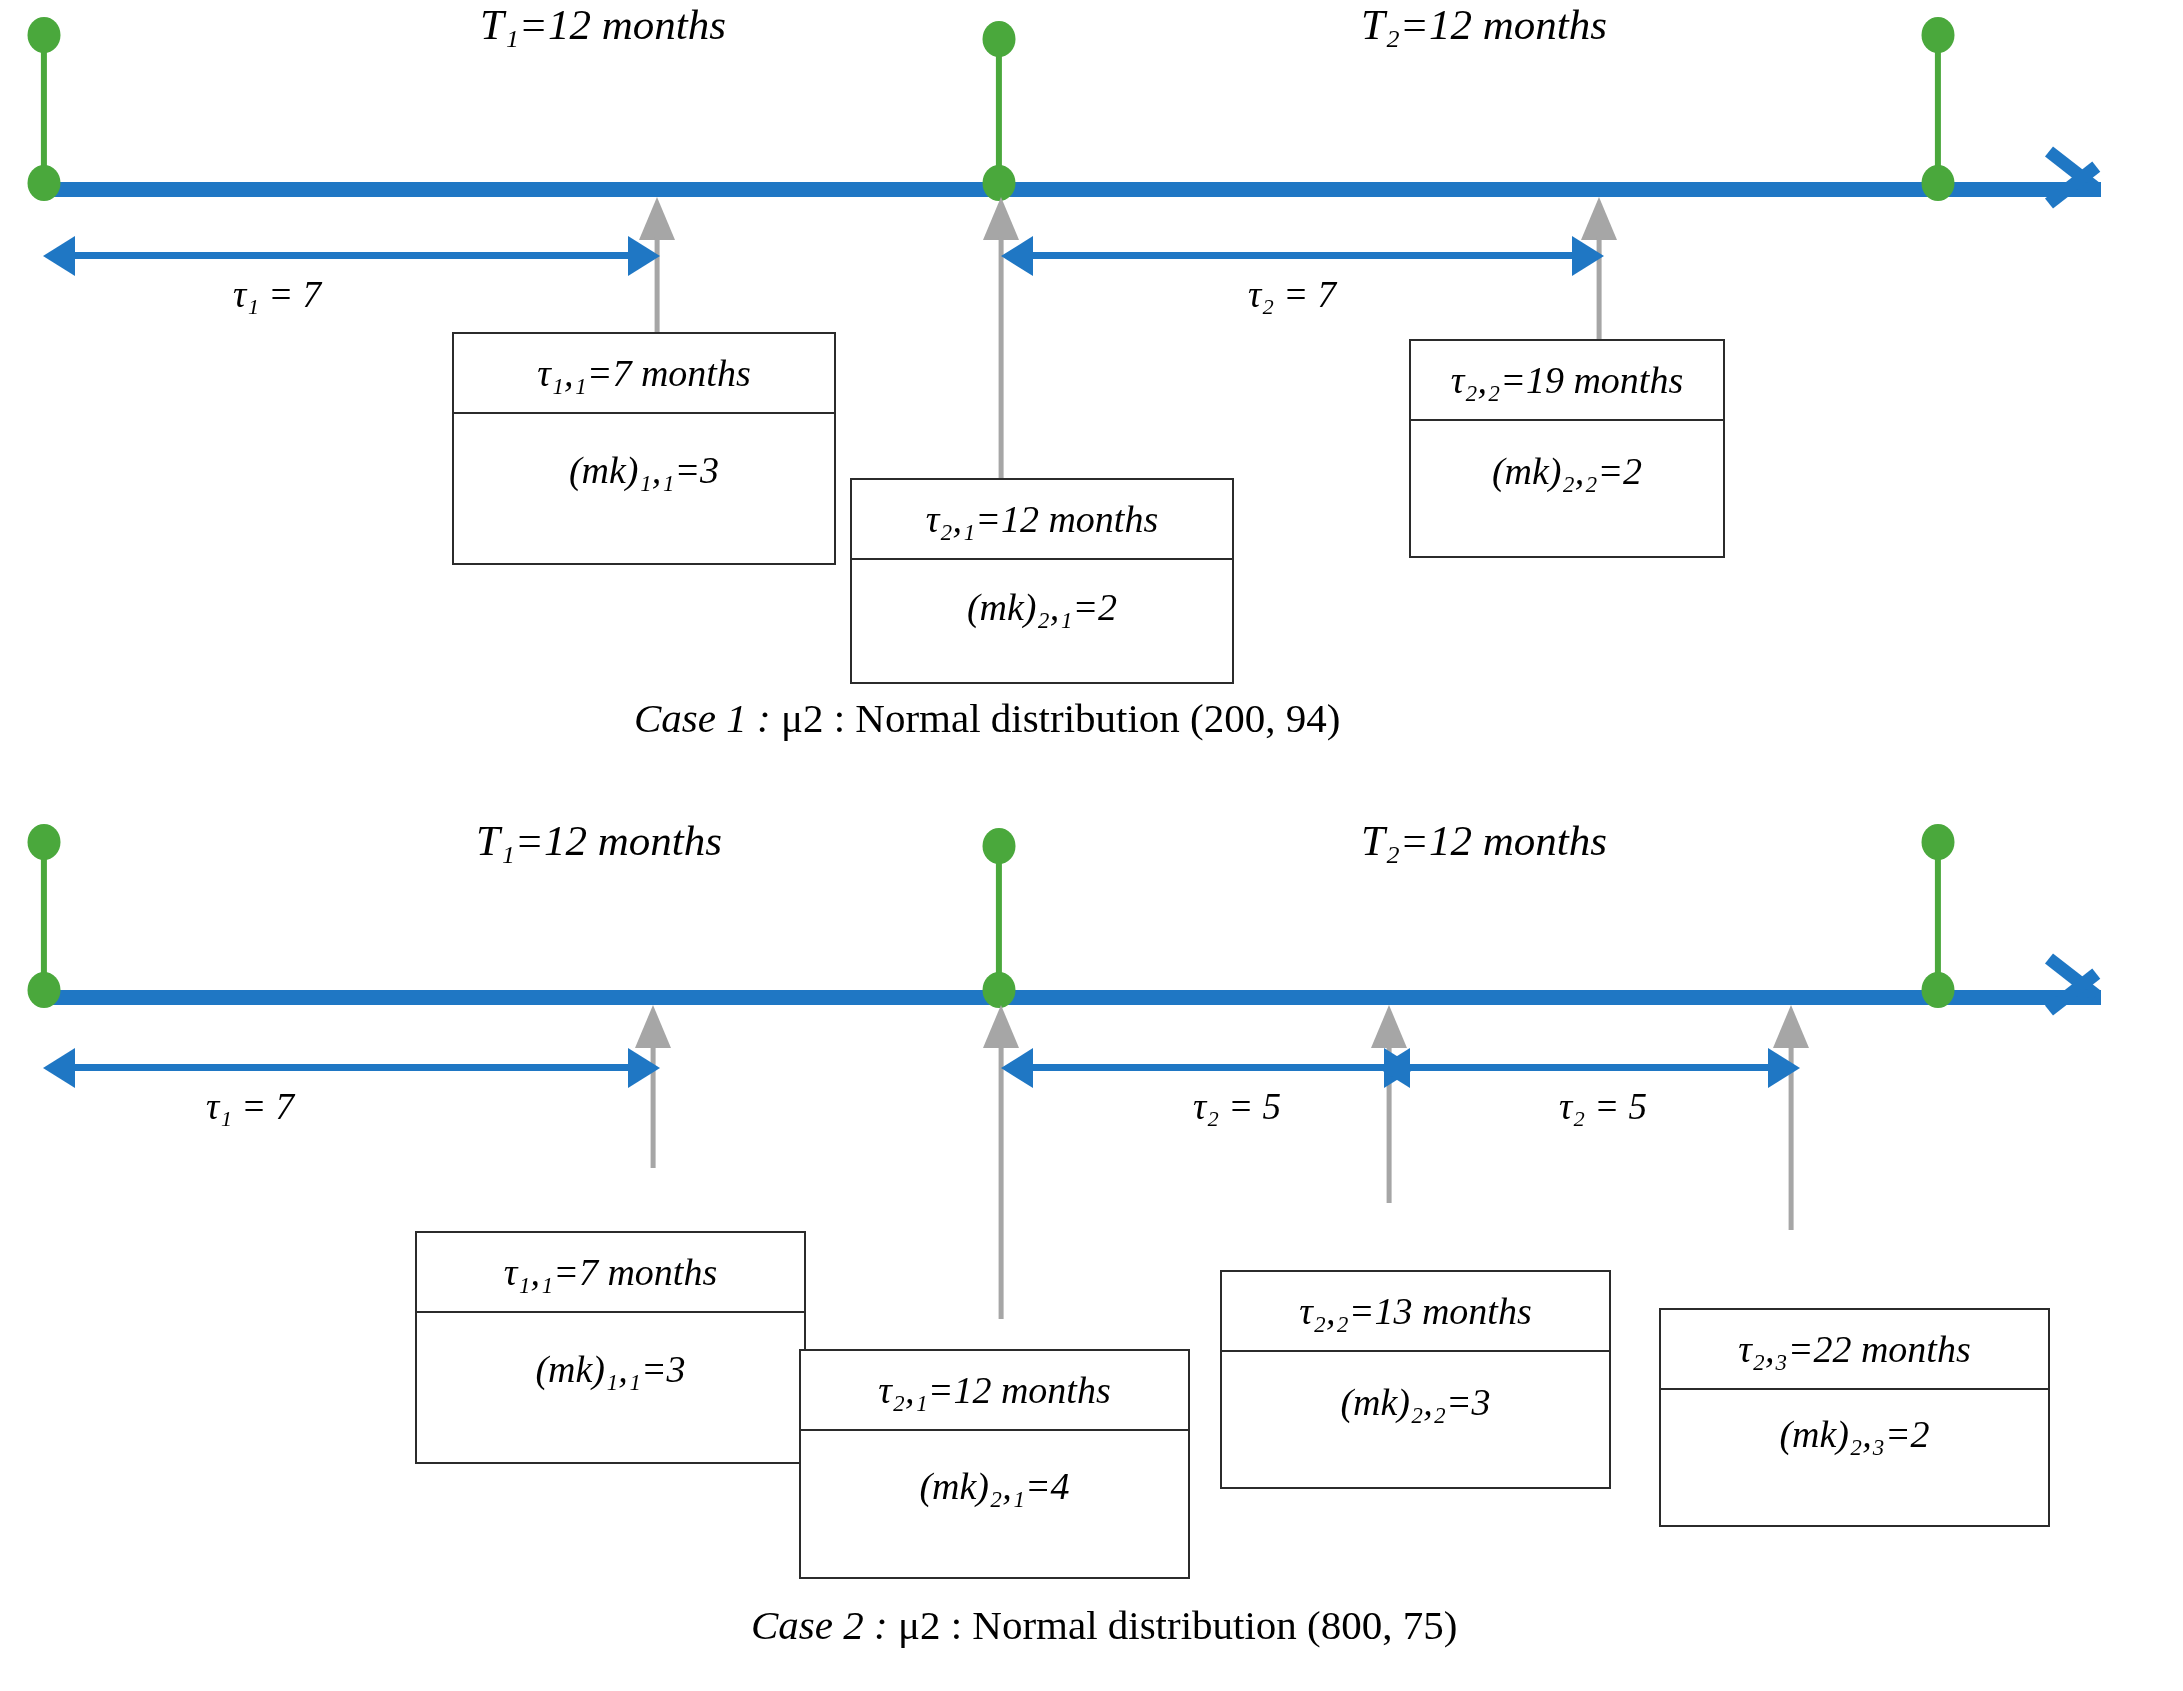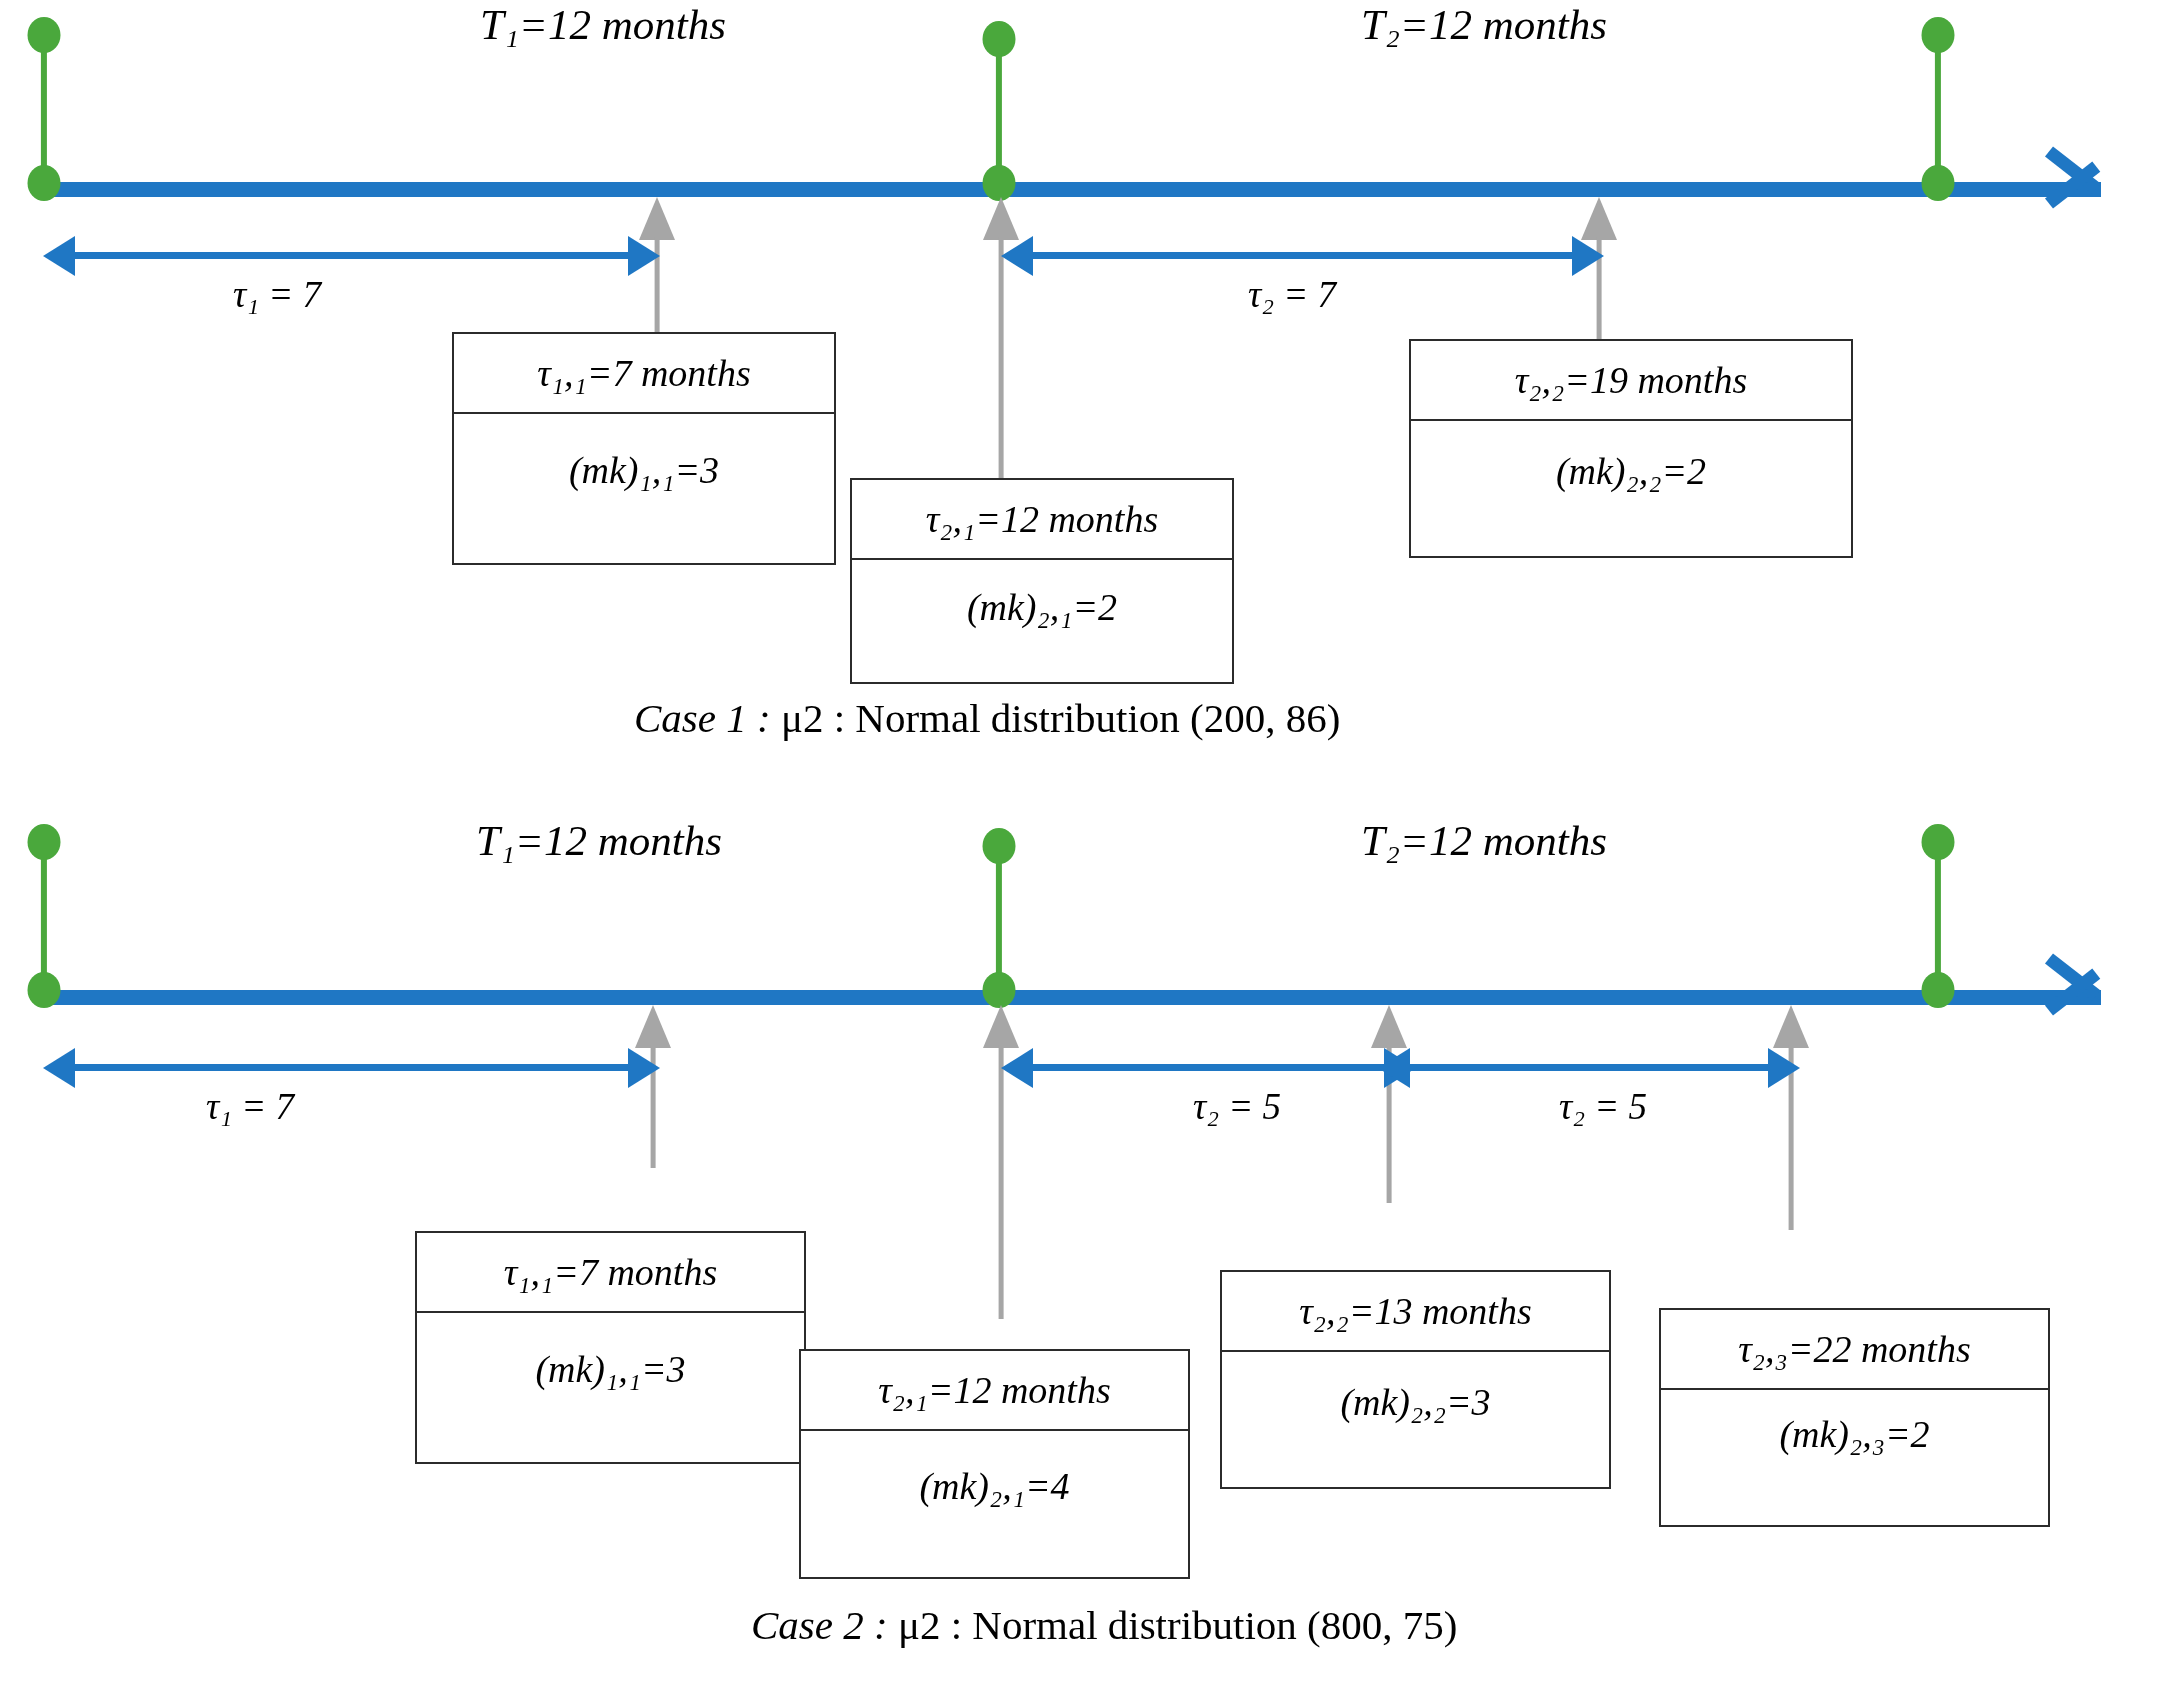--- a/index.html
+++ b/index.html
@@ -113,27 +113,27 @@
   <div class="box" style="left:452px;top:332px;width:384px;height:233px;">
     <div class="row top bx1" style="height:80px;">τ₁,₁=7 months</div>
     <div class="row bx2" style="height:149px;padding-bottom:38px;">(mk)₁,₁=3</div>
   </div>
 
   <div class="box" style="left:850px;top:478px;width:384px;height:206px;">
     <div class="row top bx1" style="height:80px;">τ₂,₁=12 months</div>
     <div class="row bx2" style="height:122px;padding-bottom:29px;">(mk)₂,₁=2</div>
   </div>
 
-  <div class="box" style="left:1409px;top:339px;width:444px;height:219px;">
+  <div class="box" style="left:1409px;top:339px;width:316px;height:219px;">
     <div class="row top bx1" style="height:80px;">τ₂,₂=19 months</div>
     <div class="row bx2" style="height:136px;padding-bottom:36px;">(mk)₂,₂=2</div>
   </div>
 
   <div class="lbl cap" style="left:634px;top:694px;">
-    <b>Case 1 :</b><span> μ2 : Normal distribution (200, 86)</span>
+    <b>Case 1 :</b><span> μ2 : Normal distribution (200, 94)</span>
   </div>
 </div>
 
 <div class="case" style="top:816px;height:875px;">
 
   <div class="lbl hdr" style="left:476px;top:0px;">T₁=12 months</div>
   <div class="lbl hdr" style="left:1361px;top:0px;">T₂=12 months</div>
 
   <div class="axis" style="left:38px;top:174px;width:2063px;"></div>
   <div style="position:absolute;left:2049px;top:162px;width:0;height:0;">

